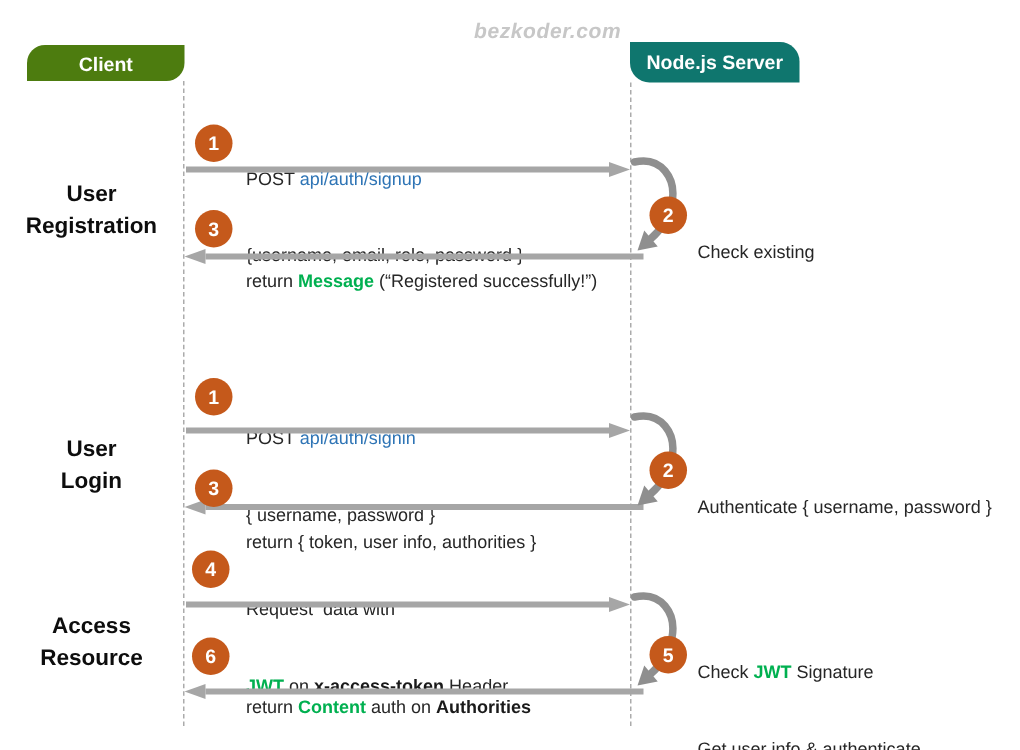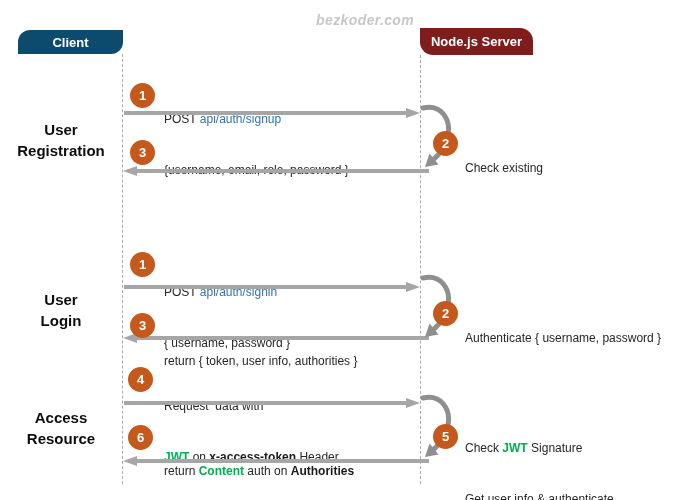--- a/index.html
+++ b/index.html
@@ -25,26 +25,26 @@
     position: absolute;
     color: #ffffff;
     font-weight: bold;
     font-size: 13px;
     display: flex;
     align-items: center;
     justify-content: center;
   }
   .actor-client {
     left: 18px; top: 30px; width: 105px; height: 24px;
-    background: #0c4a6e;
+    background: #4d7c0f;
     border-radius: 12px 0 12px 0;
   }
   .actor-server {
     left: 420px; top: 28px; width: 113px; height: 27px;
-    background: #7f1d1d;
+    background: #0f766e;
     border-radius: 0 13px 0 13px;
   }
   .lifeline {
     position: absolute;
     width: 0;
     border-left: 1px dashed #ababab;
   }
   .lifeline-client { left: 122px; top: 54px; height: 430px; }
   .lifeline-server { left: 420px; top: 55px; height: 429px; }
   .seclabel {
@@ -146,20 +146,23 @@
   <svg class="curve" style="top:103px" viewBox="0 0 40 70">
     <path d="M8 5 C26 1 36 16 33 32 C30 44 25 51 19 56" stroke="#8f8f8f" stroke-width="5" fill="none" stroke-linecap="round"></path>
     <polygon points="10,64 23.5,61.4 14.5,50.6" fill="#8f8f8f"></polygon>
   </svg>
   <div class="num" style="left:433px; top:131px">2</div>
   <div class="msg" style="left:465px; top:126px">
     <div><span class="seg-n">Check existing</span></div>
   </div>
 
   <div class="num" style="left:130px; top:140px">3</div>
+  <div class="msg" style="left:164px; top:145px">
+    <div><span class="seg-n">return </span><span class="seg-kw">Message</span><span class="seg-n"> (“Registered successfully!”)</span></div>
+  </div>
   <div class="arrow-bar" style="left:137px; top:169px; width:292px"></div>
   <div class="head-left" style="left:123px; top:166px"></div>
 
   <div class="num" style="left:130px; top:252px">1</div>
   <div class="msg" style="left:164px; top:250px">
     <div><span class="seg-n">POST </span><span class="seg-link">api/auth/signin</span></div>
     <div><span class="seg-n">{ username, password }</span></div>
   </div>
   <div class="arrow-bar" style="left:124px; top:285px; width:283px"></div>
   <div class="head-right" style="left:406px; top:282px"></div>

